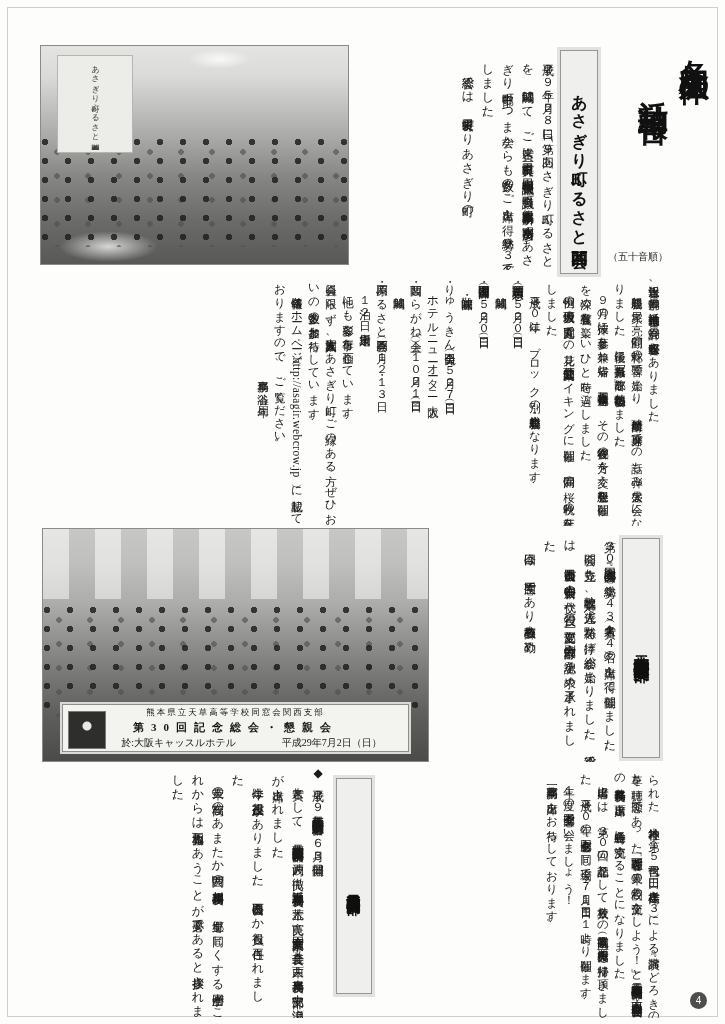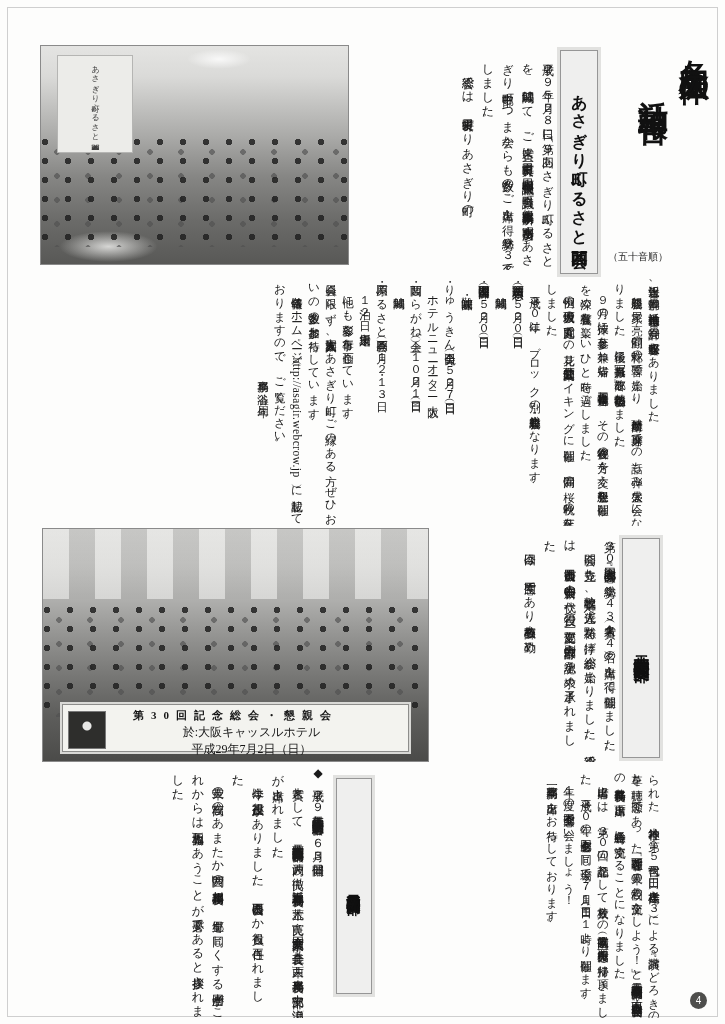--- a/index.html
+++ b/index.html
@@ -76,21 +76,21 @@
     height:90px; white-space:pre-wrap; overflow:hidden; }
 
   .banner {
     position:absolute; left:5%; right:5%; bottom:9px; height:48px;
     background:#f3f3ef; border:1px solid #8d8d8b; box-shadow:0 0 0 2px #d9d9d6;
     text-align:center; box-sizing:border-box; padding-top:2px;
     font-family:"Liberation Serif","DejaVu Serif",serif; color:#161616;
   }
   .banner .b-school { font-size:8.5px; letter-spacing:2px; }
   .banner .b-title  { font-size:11px; font-weight:bold; letter-spacing:7px; line-height:17px; }
-  .banner .b-sub { display:flex; justify-content:space-between; padding:0 26px 0 58px; font-size:12px;flex-direction:column; }
+  .banner .b-sub { display:flex; justify-content:space-between; padding:0 26px 0 58px; font-size:10px; }
   .emblem {
     position:absolute; left:5px; top:6px; width:36px; height:36px; background:#2e2e2c;
     border:1px solid #777;
   }
   .emblem::after {
     content:""; position:absolute; left:11px; top:7px; width:14px; height:14px;
     border-radius:50%; background:radial-gradient(circle, #e8e8e6 0 4px, #2e2e2c 5px);
   }
 
   .page-num {
@@ -146,20 +146,21 @@
 
   <div class="headbox headbox-2">
     <span class="v">天草高校同窓会関西支部</span>
   </div>
 
   <div class="photo photo-2">
     <div class="windows"></div>
     <div class="crowd crowd-2"></div>
     <div class="banner">
       <div class="emblem"></div>
+      <div class="b-school">熊本県立天草高等学校同窓会関西支部</div>
       <div class="b-title">第30回記念総会・懇親会</div>
       <div class="b-sub">
         <span>於:大阪キャッスルホテル</span>
         <span>平成29年7月2日（日）</span>
       </div>
     </div>
   </div>
 
   <div class="jtext v intro-2">第３０回記念『七夕同窓会』は総勢１４３名（来賓１４名）の出席を得て開催しました。
 　開会に先立ち、校歌斉唱、先人達へ黙祷を捧げ総会が始まりました。総会では、濵田前会長と山中新会長の交代、役員の一部変更、会則一部改訂の承認を求め了承されました。

